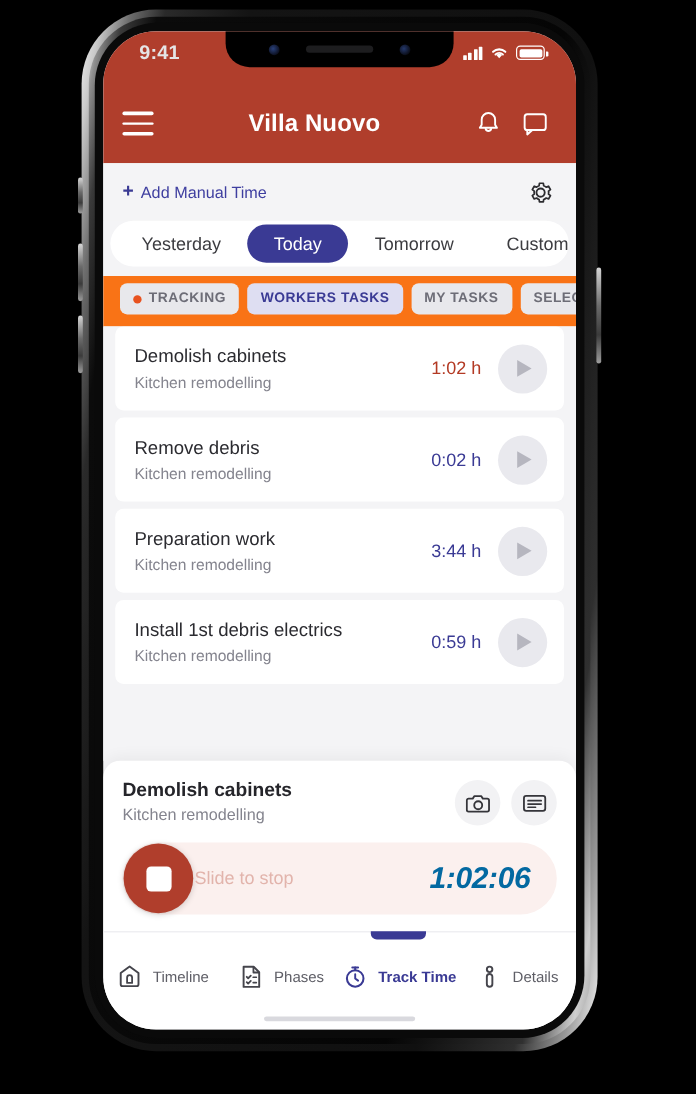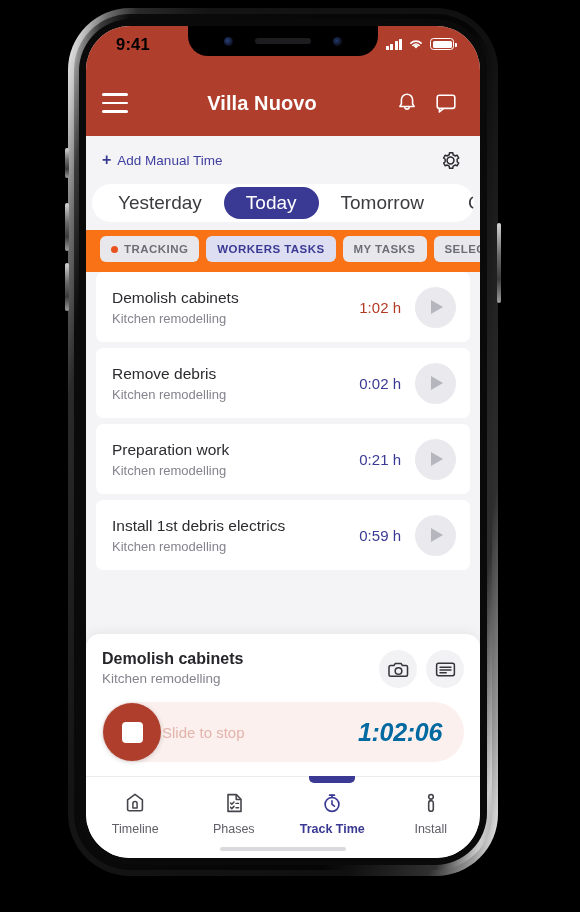--- a/index.html
+++ b/index.html
@@ -74,21 +74,21 @@
                 background: radial-gradient(circle at 40% 40%, #29407a, #0c1020 70%); }
   .notch-sensor { width: 9px; height: 9px; border-radius: 50%;
                 background: radial-gradient(circle at 40% 40%, #24386b, #0a0d18 70%); }
 
   
   .statusbar {
     background: #b03e2c;
     height: 44px;
     display: flex; align-items: flex-start; justify-content: space-between;
     padding: 9px 26px 0 30px;
-    color: #000000; flex: 0 0 auto; gap: 24px;
+    color: #e5e5e5; flex: 0 0 auto; gap: 24px;
   }
   .status-time { font-size: 16.5px; font-weight: 700; letter-spacing: .2px; }
   .status-icons { display: flex; align-items: center; gap: 6px; padding-top: 3px; }
   .sig { display: flex; align-items: flex-end; gap: 1.5px; height: 11px; }
   .sig i { width: 3px; background: #fff; border-radius: .5px; display: block; }
   .sig i:nth-child(1){ height: 4px;} .sig i:nth-child(2){ height: 6px;}
   .sig i:nth-child(3){ height: 8.5px;} .sig i:nth-child(4){ height: 11px;}
   .batt { width: 24px; height: 12px; border: 1.5px solid #fff; border-radius: 3.5px;
           position: relative; display: flex; align-items: center; padding: 1.5px; }
   .batt::after { content:""; position:absolute; right:-3.5px; top:3.5px;
@@ -119,21 +119,21 @@
 
   
   .daytabs {
     flex: 0 0 auto; background: #f4f4f6; padding: 0 6px 8px 6px;
   }
   .daytabs-inner {
     background: #fff; border-radius: 22px; height: 38px;
     display: flex; align-items: center; padding: 0 4px; overflow: hidden;
   }
   .daytab {
-    font-size: 19px; color: #3c3c40; padding: 0 22px; height: 32px;
+    font-size: 15px; color: #3c3c40; padding: 0 22px; height: 32px;
     display: flex; align-items: center; border-radius: 17px; white-space: nowrap;
     cursor: pointer;
   }
   .daytab.active { background: #3a3a94; color: #fff; font-weight: 400; }
 
   
   .pills {
     flex: 0 0 auto; display: flex; gap: 7px; padding: 6px 10px 10px 14px;
     background: #f97316; overflow: hidden;
   }
@@ -196,21 +196,21 @@
   .slider-label { flex: 1; font-size: 15px; color: #e2b4ac; padding-left: 1px; }
   .slider-value { font-size: 25px; font-weight: 700; color: #0369a1; letter-spacing: -.3px; font-style: italic; }
 
   
   .bottomnav {
     flex: 0 0 auto; background: #fff; height: 82px;
     border-top: 1px solid #ececef;
     display: flex; position: relative; padding-bottom: 8px;
   }
   .navitem {
-    flex: 1; display: flex; flex-direction: column; align-items: center;
+    flex: 1; display: flex; align-items: center;
     justify-content: center; gap: 7px; position: relative; cursor: pointer;
   }
   .navlabel { font-size: 12.5px; color: #5e5e66; }
   .navitem.active .navlabel { color: #3a3a94; font-weight: 700; }
   .nav-indicator {
     position: absolute; top: -1px; left: 50%; transform: translateX(-50%);
     width: 46px; height: 7px; background: #3a3a94;
     border-bottom-left-radius: 5px; border-bottom-right-radius: 5px;
   }
   .home-ind {
@@ -335,21 +335,21 @@
         <div class="play-btn">
             <span class="play-tri"></span>
           </div>
       </div>
 
       <div class="task">
         <div class="task-texts">
           <div class="task-title">Preparation work</div>
           <div class="task-sub">Kitchen remodelling</div>
         </div>
-        <div class="task-time">0:21 h</div>
+        <div class="task-time">3:44 h</div>
         <div class="play-btn">
             <span class="play-tri"></span>
           </div>
       </div>
 
       <div class="task">
         <div class="task-texts">
           <div class="task-title">Install 1st debris electrics</div>
           <div class="task-sub">Kitchen remodelling</div>
         </div>
@@ -422,20 +422,20 @@
           <path d="M12 4.2 v2.3" stroke="#3a3a94" stroke-width="1.7" stroke-linecap="round"></path>
         </svg>
         <span class="navlabel">Track Time</span>
       </div>
 
       <div class="navitem">
         <svg width="24" height="24" viewBox="0 0 24 24">
           <circle cx="12" cy="5.8" r="2.3" fill="none" stroke="#45454c" stroke-width="1.6"></circle>
           <path d="M12 9.6 a2.3 2.3 0 0 0-2.3 2.3 v6.1 a2.3 2.3 0 0 0 4.6 0 v-6.1 A2.3 2.3 0 0 0 12 9.6 Z" fill="none" stroke="#45454c" stroke-width="1.6" stroke-linejoin="round"></path>
         </svg>
-        <span class="navlabel">Install</span>
+        <span class="navlabel">Details</span>
       </div>
 
       <div class="home-ind"></div>
     </div>
 
   </div>
 </div>
 
 </body></html>

